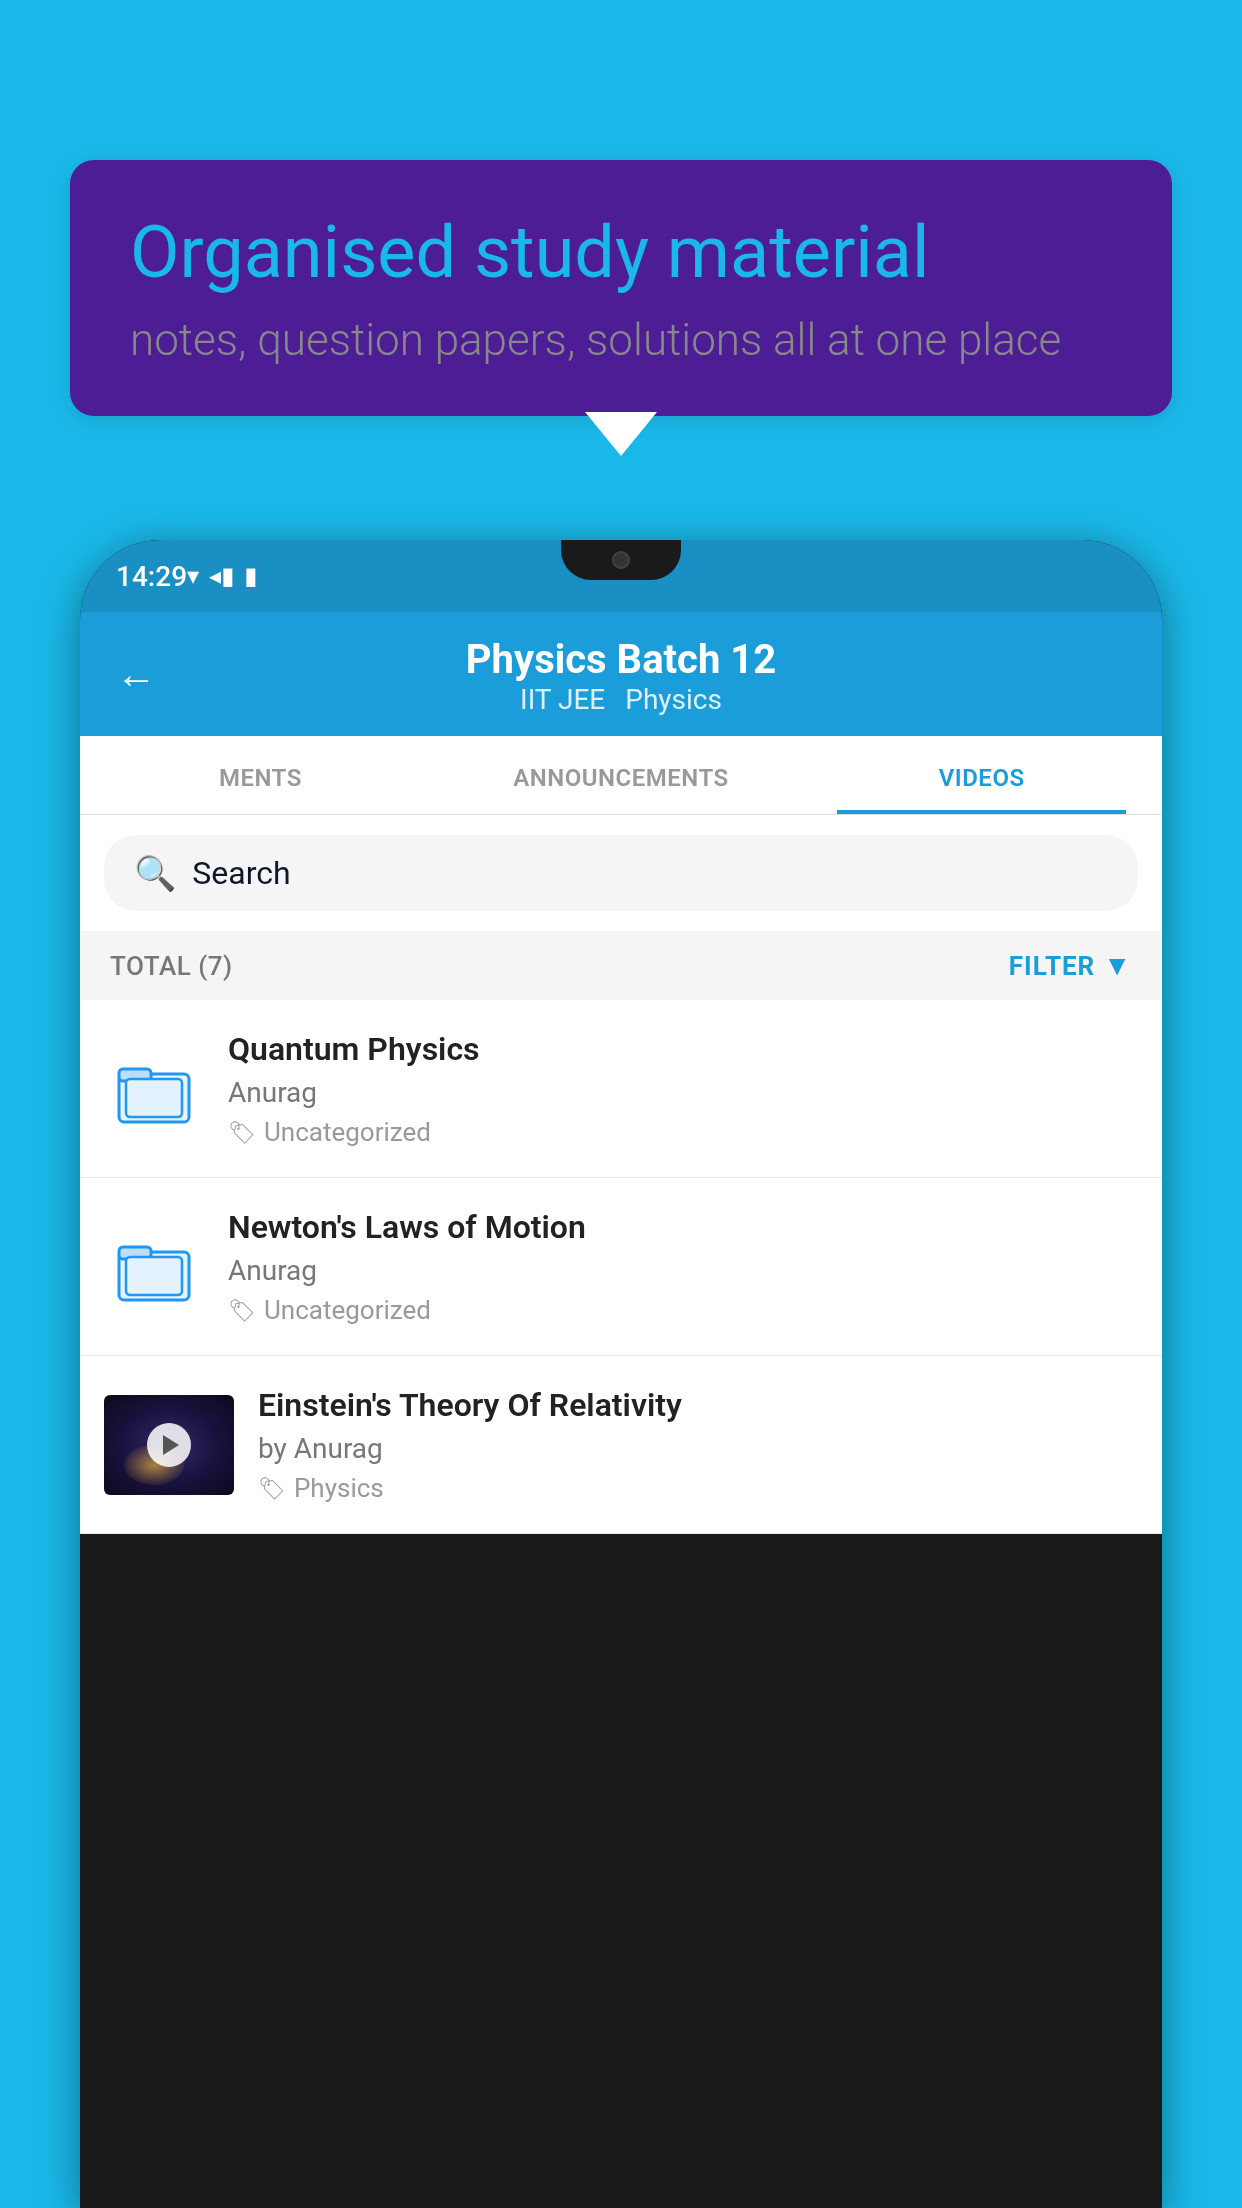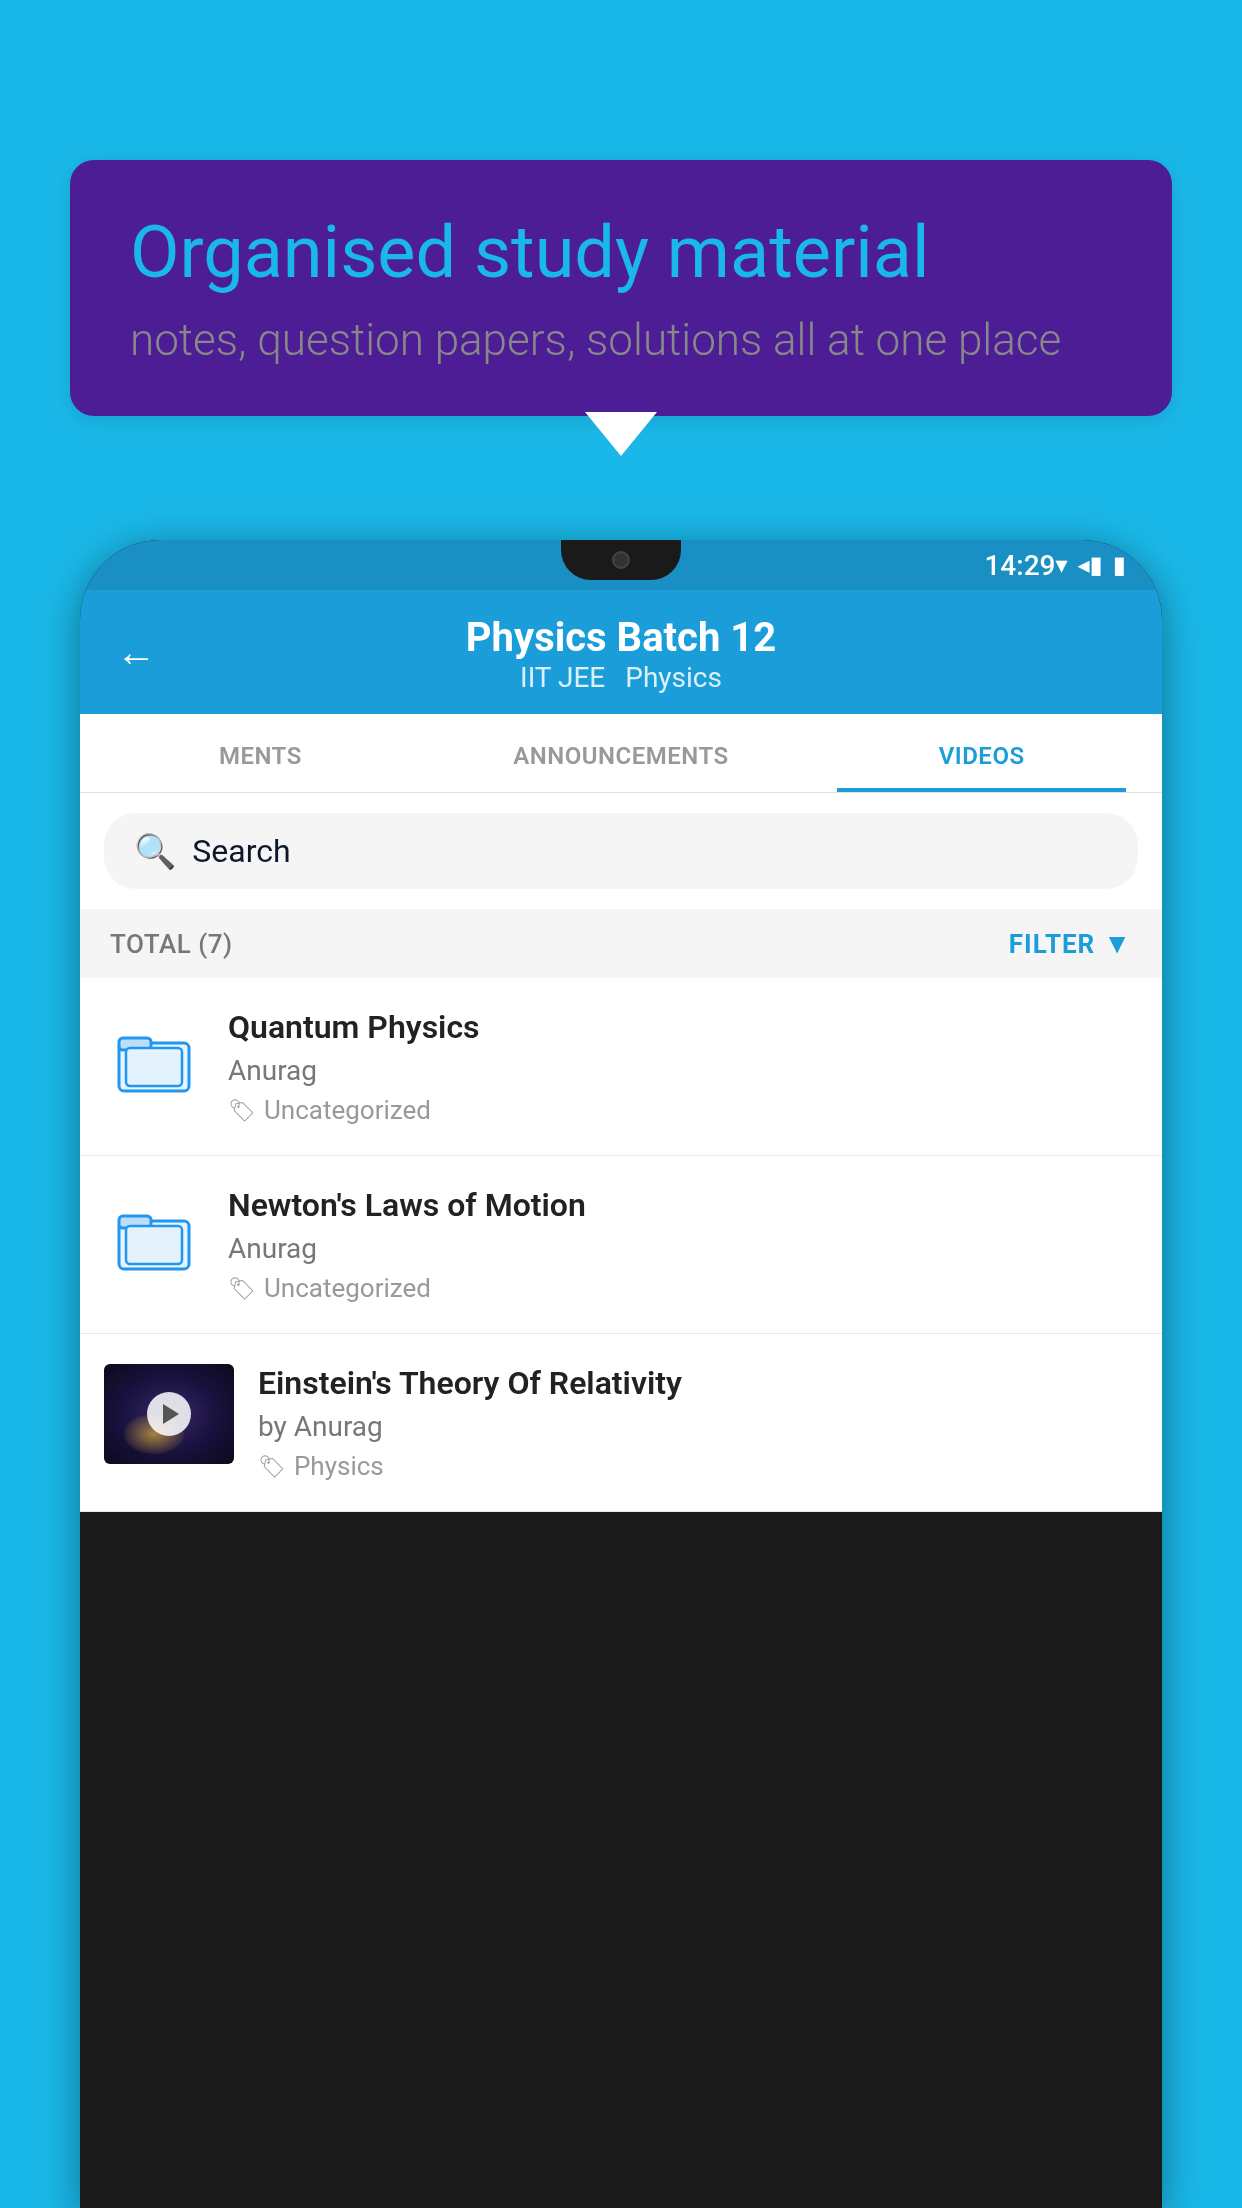--- a/index.html
+++ b/index.html
@@ -57,24 +57,24 @@
       bottom: 0;
       background: #1a1a1a;
       border-radius: 80px 80px 0 0;
       overflow: hidden;
       box-shadow: 0 8px 40px rgba(0,0,0,0.4);
     }
 
     
     .status-bar {
       background: #1a8fc4;
-      height: 50px;
-      display: flex;
-      align-items: center;
-      justify-content: flex-end;
+      height: 72px;
+      display: flex;
+      align-items: center;
+      justify-content: flex-start;
       padding: 0 36px;
       position: relative;
     }
     .status-time {
       color: white;
       font-size: 28px;
       font-weight: 500;
     }
     .status-icons {
       display: flex;
@@ -217,21 +217,21 @@
       font-size: 28px;
     }
 
     
     .video-list {
       background: white;
       overflow-y: auto;
     }
     .video-item {
       display: flex;
-      align-items: flex-start;
+      align-items: center;
       padding: 30px 24px;
       border-bottom: 1px solid #e8e8e8;
       gap: 24px;
     }
     .folder-icon {
       width: 100px;
       height: 100px;
       flex-shrink: 0;
       display: flex;
       align-items: center;

